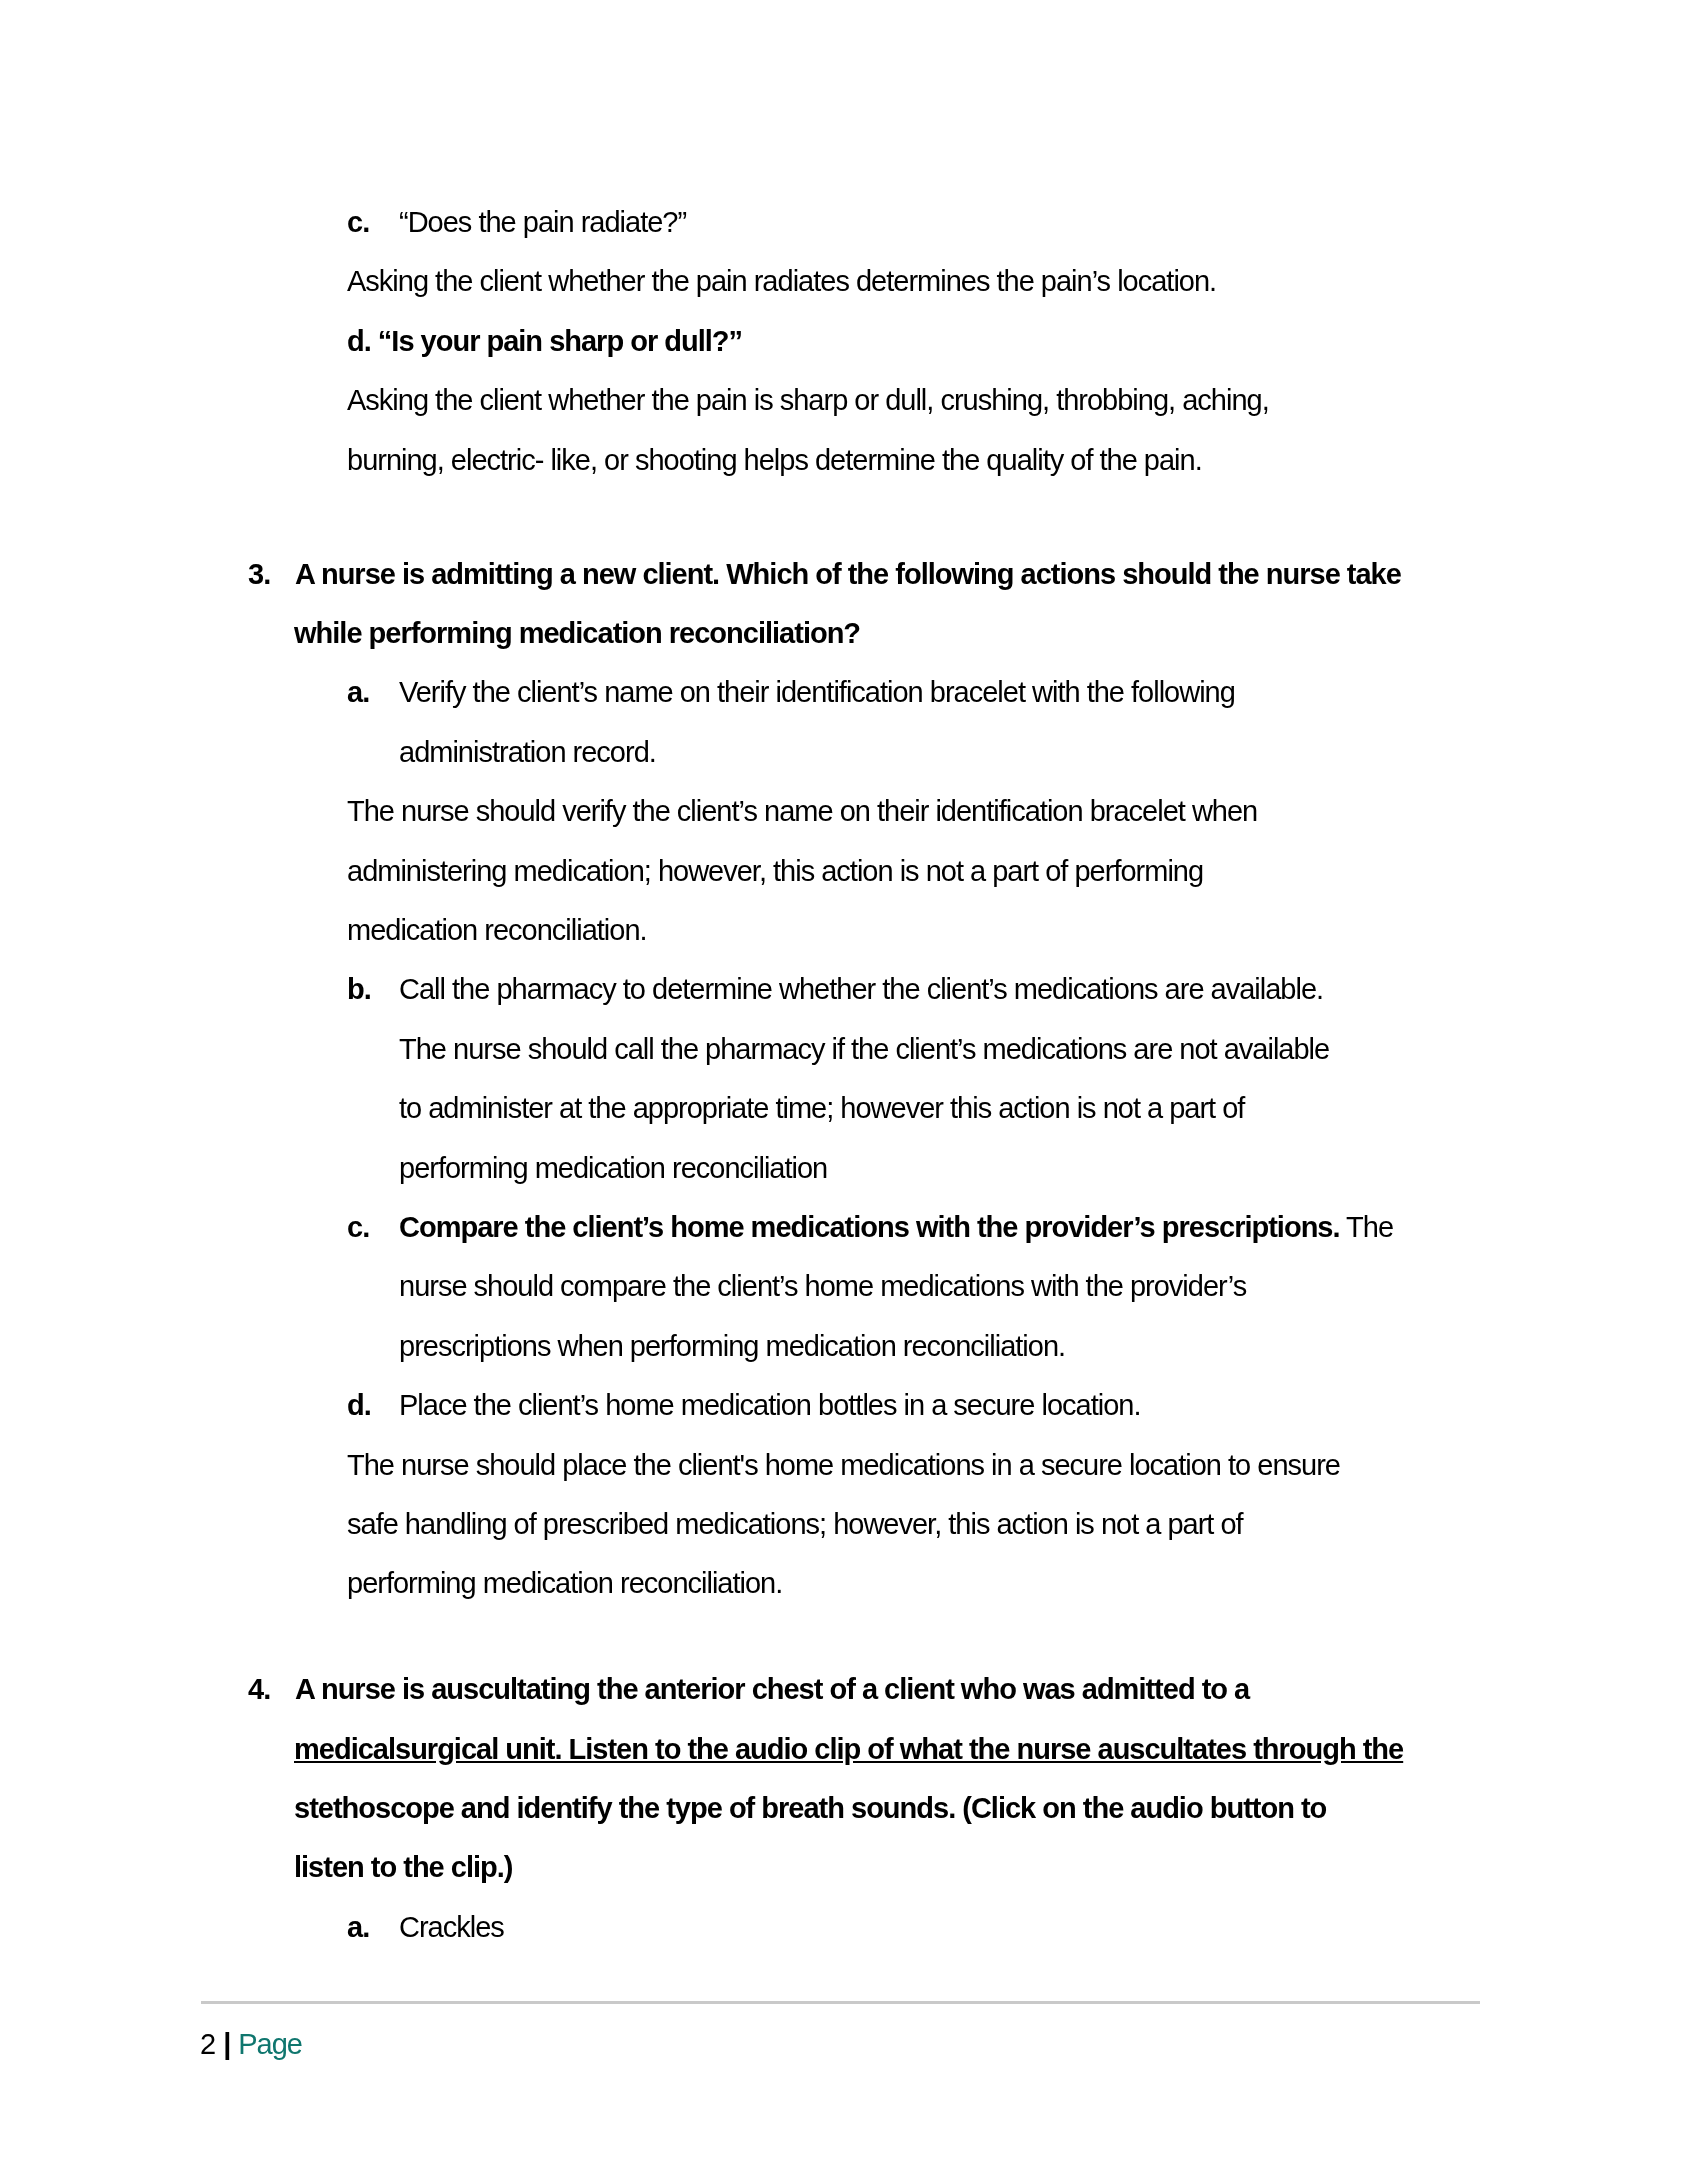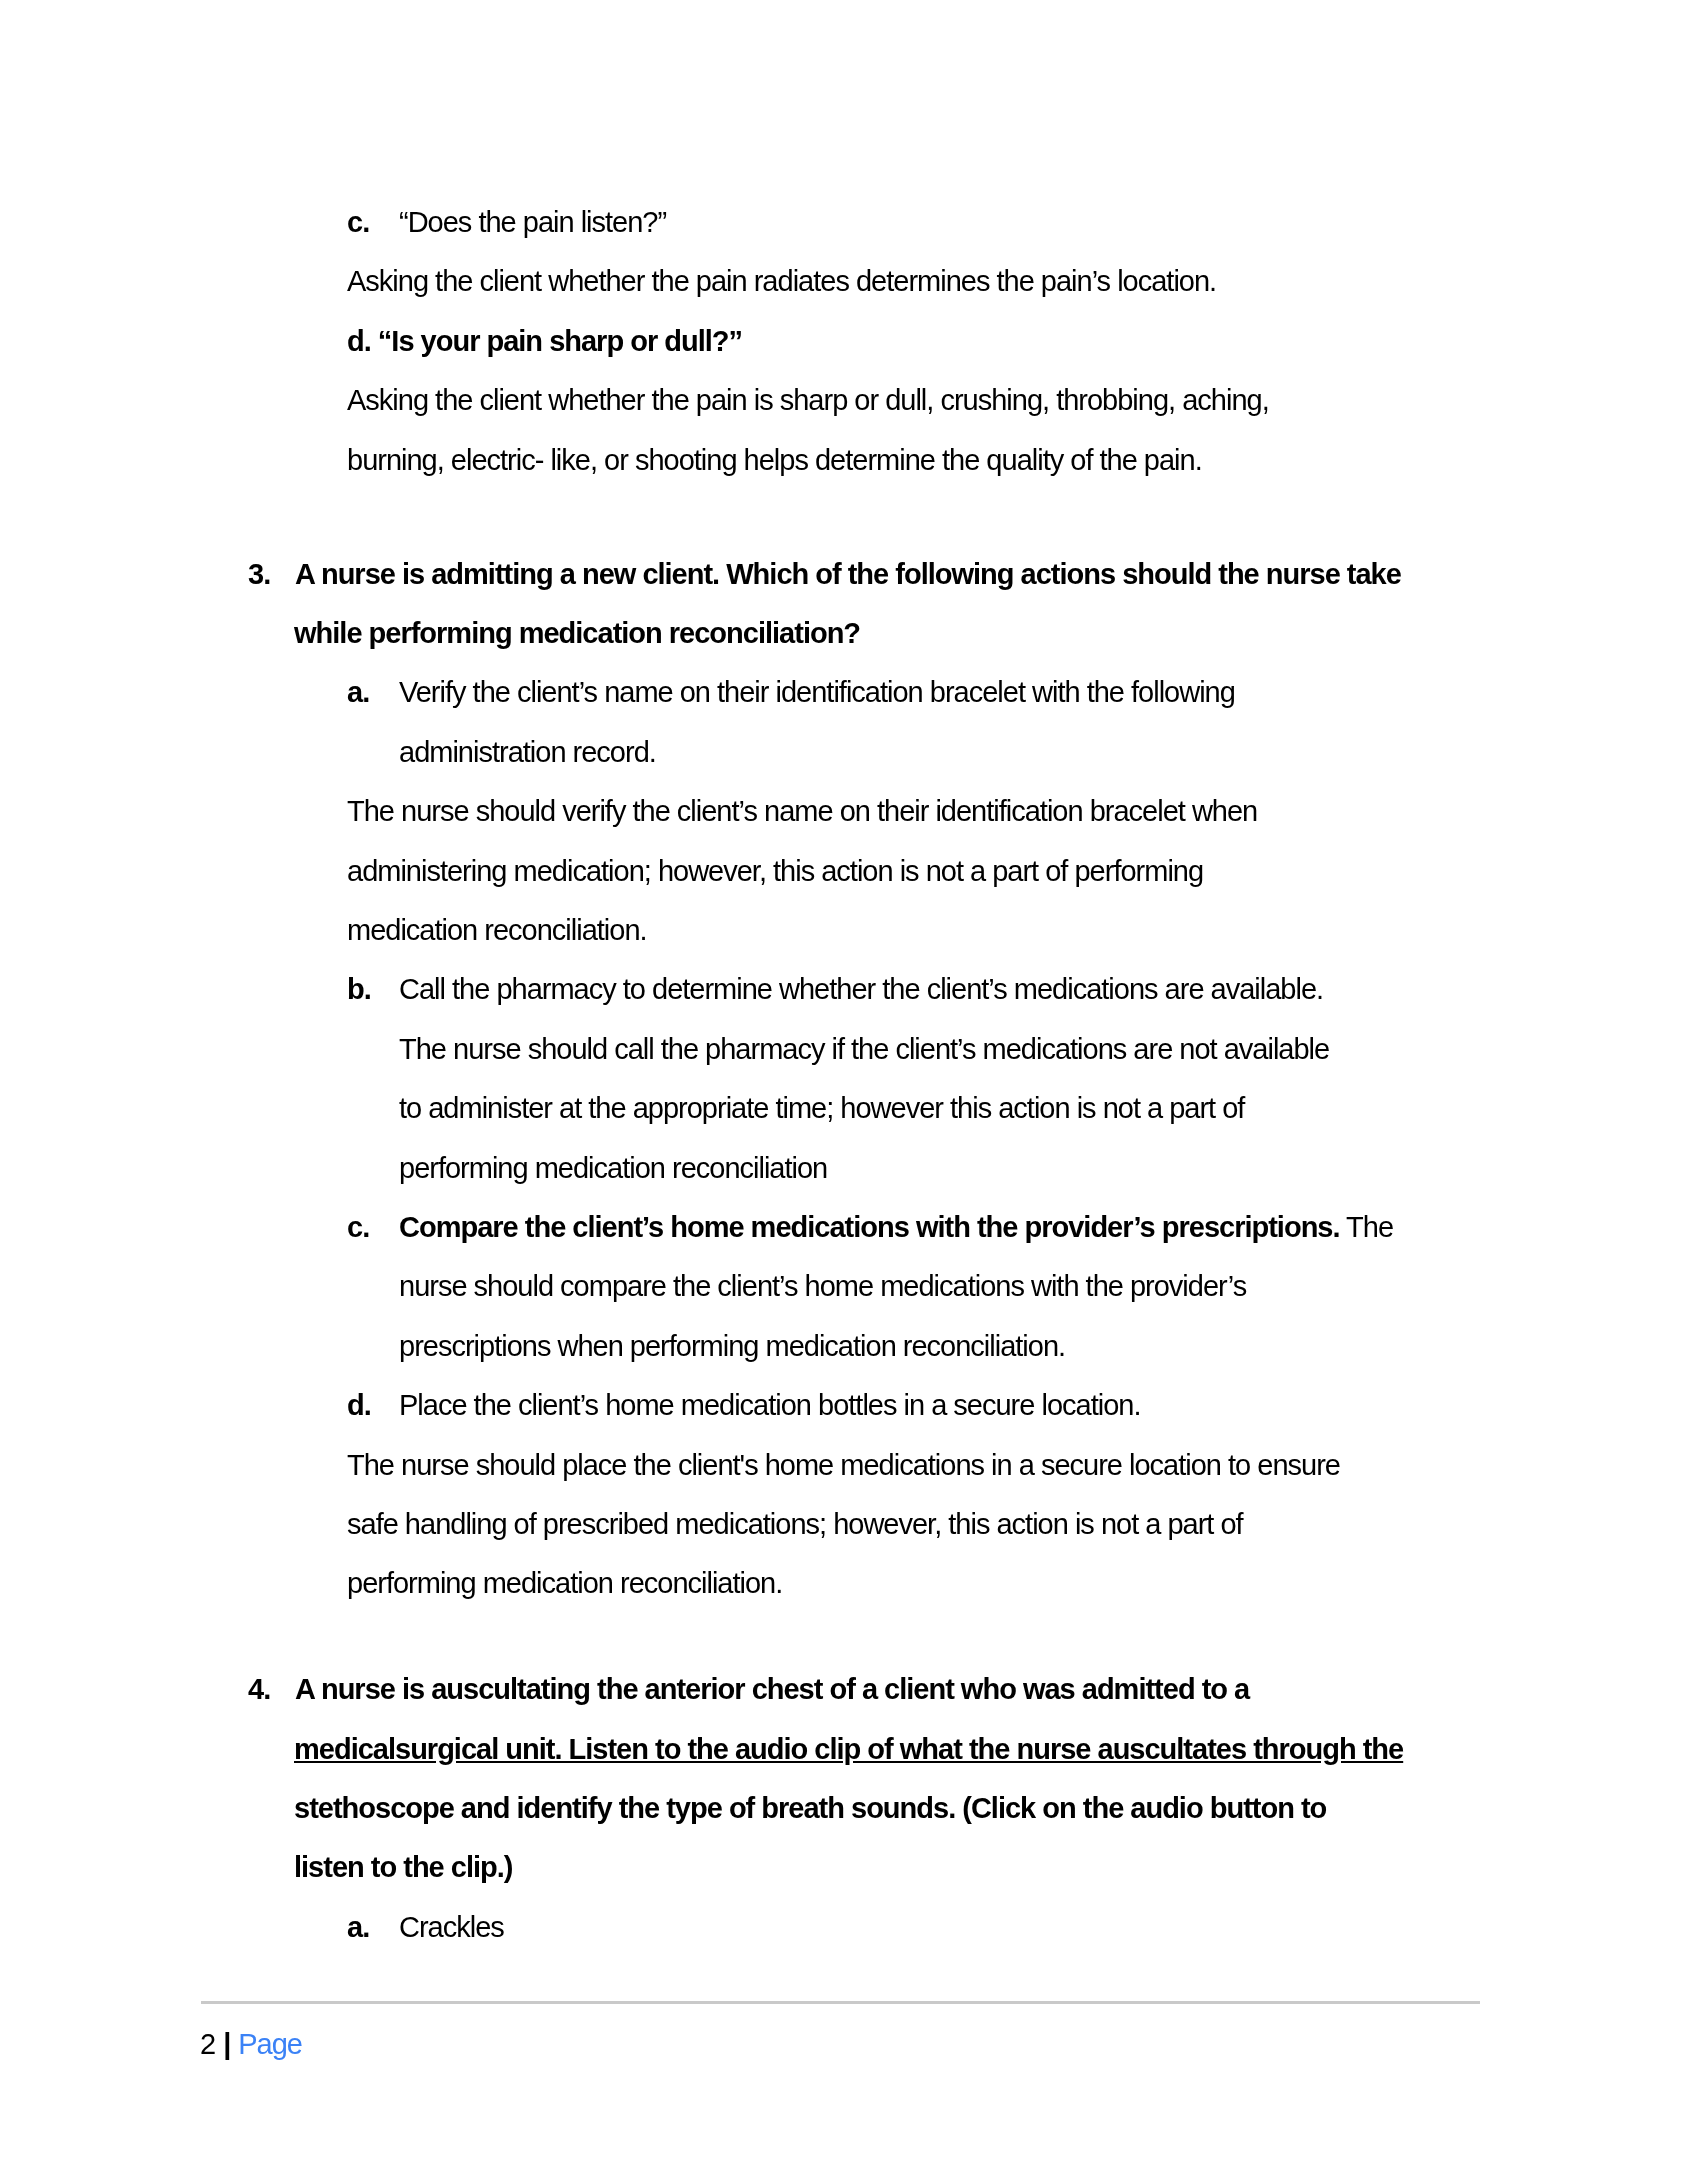--- a/index.html
+++ b/index.html
@@ -29,21 +29,21 @@
     height:3px;
   }
   .footer-line .gray{color:#7f7f7f;}
   .footer-line .pipe{font-weight:bold;padding:0 8px;}
 </style>
 </head>
 <body>
 
 <div class="page">
   <div id="doc-body">
-      <div class="doc-line" style="left: 347px; top: 193px;"><span class="b">c.</span><span class="tabstop" style="left: 52px;"><span>“Does the pain listen?”</span></span></div>
+      <div class="doc-line" style="left: 347px; top: 193px;"><span class="b">c.</span><span class="tabstop" style="left: 52px;"><span>“Does the pain radiate?”</span></span></div>
       <div class="doc-line" style="left: 347px; top: 252px;"><span>Asking the client whether the pain radiates determines the pain’s location.</span></div>
       <div class="doc-line" style="left: 347px; top: 312px;"><span class="b">d. “Is your pain sharp or dull?”</span></div>
       <div class="doc-line" style="left: 347px; top: 371px;"><span>Asking the client whether the pain is sharp or dull, crushing, throbbing, aching,</span></div>
       <div class="doc-line" style="left: 347px; top: 431px;"><span>burning, electric- like, or shooting helps determine the quality of the pain.</span></div>
       <div class="doc-line" style="left: 248px; top: 545px;"><span class="b">3.</span><span class="tabstop" style="left: 47px;"><span class="b">A nurse is admitting a new client. Which of the following actions should the nurse take</span></span></div>
       <div class="doc-line" style="left: 294px; top: 604px;"><span class="b">while performing medication reconciliation?</span></div>
       <div class="doc-line" style="left: 347px; top: 663px;"><span class="b">a.</span><span class="tabstop" style="left: 52px;"><span>Verify the client’s name on their identification bracelet with the following</span></span></div>
       <div class="doc-line" style="left: 399px; top: 723px;"><span>administration record.</span></div>
       <div class="doc-line" style="left: 347px; top: 782px; text-align: right;"><span>The nurse should verify the client’s name on their identification bracelet when</span></div>
       <div class="doc-line" style="left: 347px; top: 842px;"><span>administering medication; however, this action is not a part of performing</span></div>
@@ -62,16 +62,16 @@
       <div class="doc-line" style="left: 248px; top: 1660px;"><span class="b">4.</span><span class="tabstop" style="left: 47px;"><span class="b">A nurse is auscultating the anterior chest of a client who was admitted to a</span></span></div>
       <div class="doc-line" style="left: 294px; top: 1720px; text-decoration: underline;"><span class="b">medicalsurgical unit. Listen to the audio clip of what the nurse auscultates through the</span></div>
       <div class="doc-line" style="left: 294px; top: 1779px;"><span class="b">stethoscope and identify the type of breath sounds. (Click on the audio button to</span></div>
       <div class="doc-line" style="left: 294px; top: 1838px;"><span class="b">listen to the clip.)</span></div>
       <div class="doc-line" style="left: 347px; top: 1898px;"><span class="b">a.</span><span class="tabstop" style="left: 52px;"><span>Crackles</span></span></div>
     </div>
 
   <div id="footer-rule" class="footer-rule" style="left: 201px; top: 2001px; width: 1279px; height: 3px; background: rgb(201, 201, 201);"></div>
 
   <div id="footer-line" class="doc-line footer-line" style="left: 200px; top: 2015px;">
-    <span>2</span><span class="pipe">|</span><span class="gray" style="color: #3b82f6;">Page</span>
+    <span>2</span><span class="pipe">|</span><span class="gray" style="color: #0f766e;">Page</span>
   </div>
 </div>
 
 
 </body></html>

